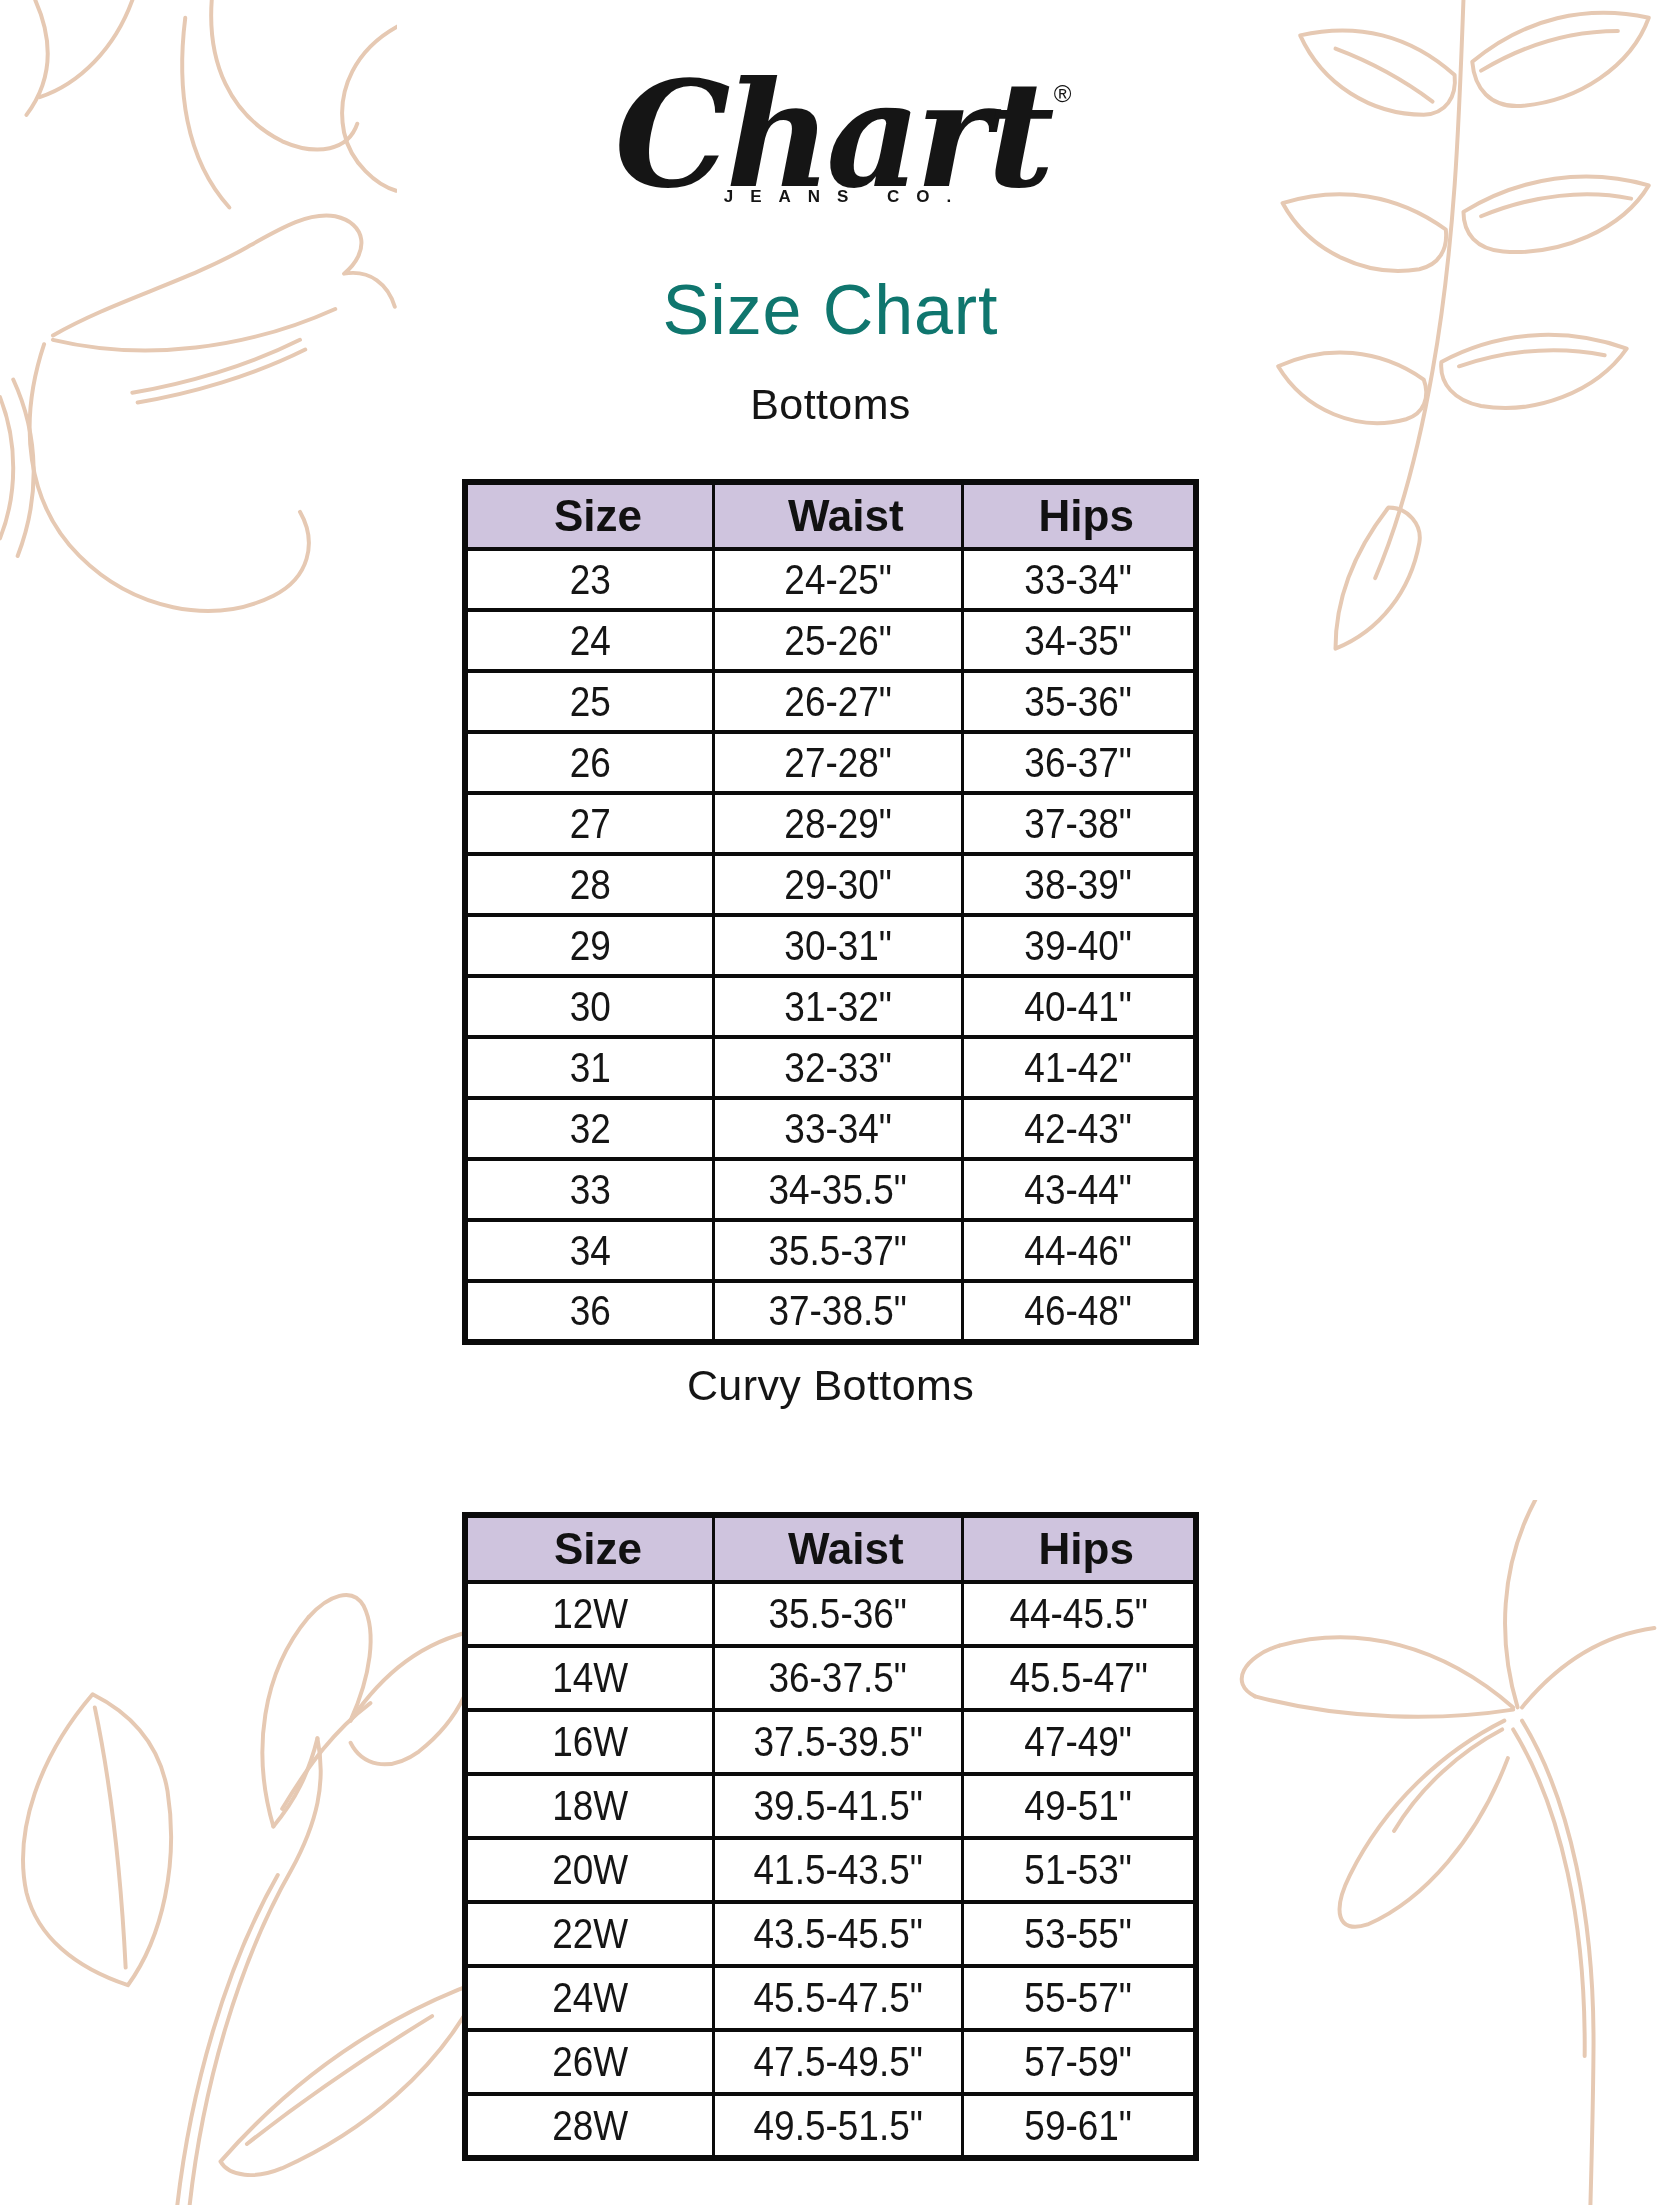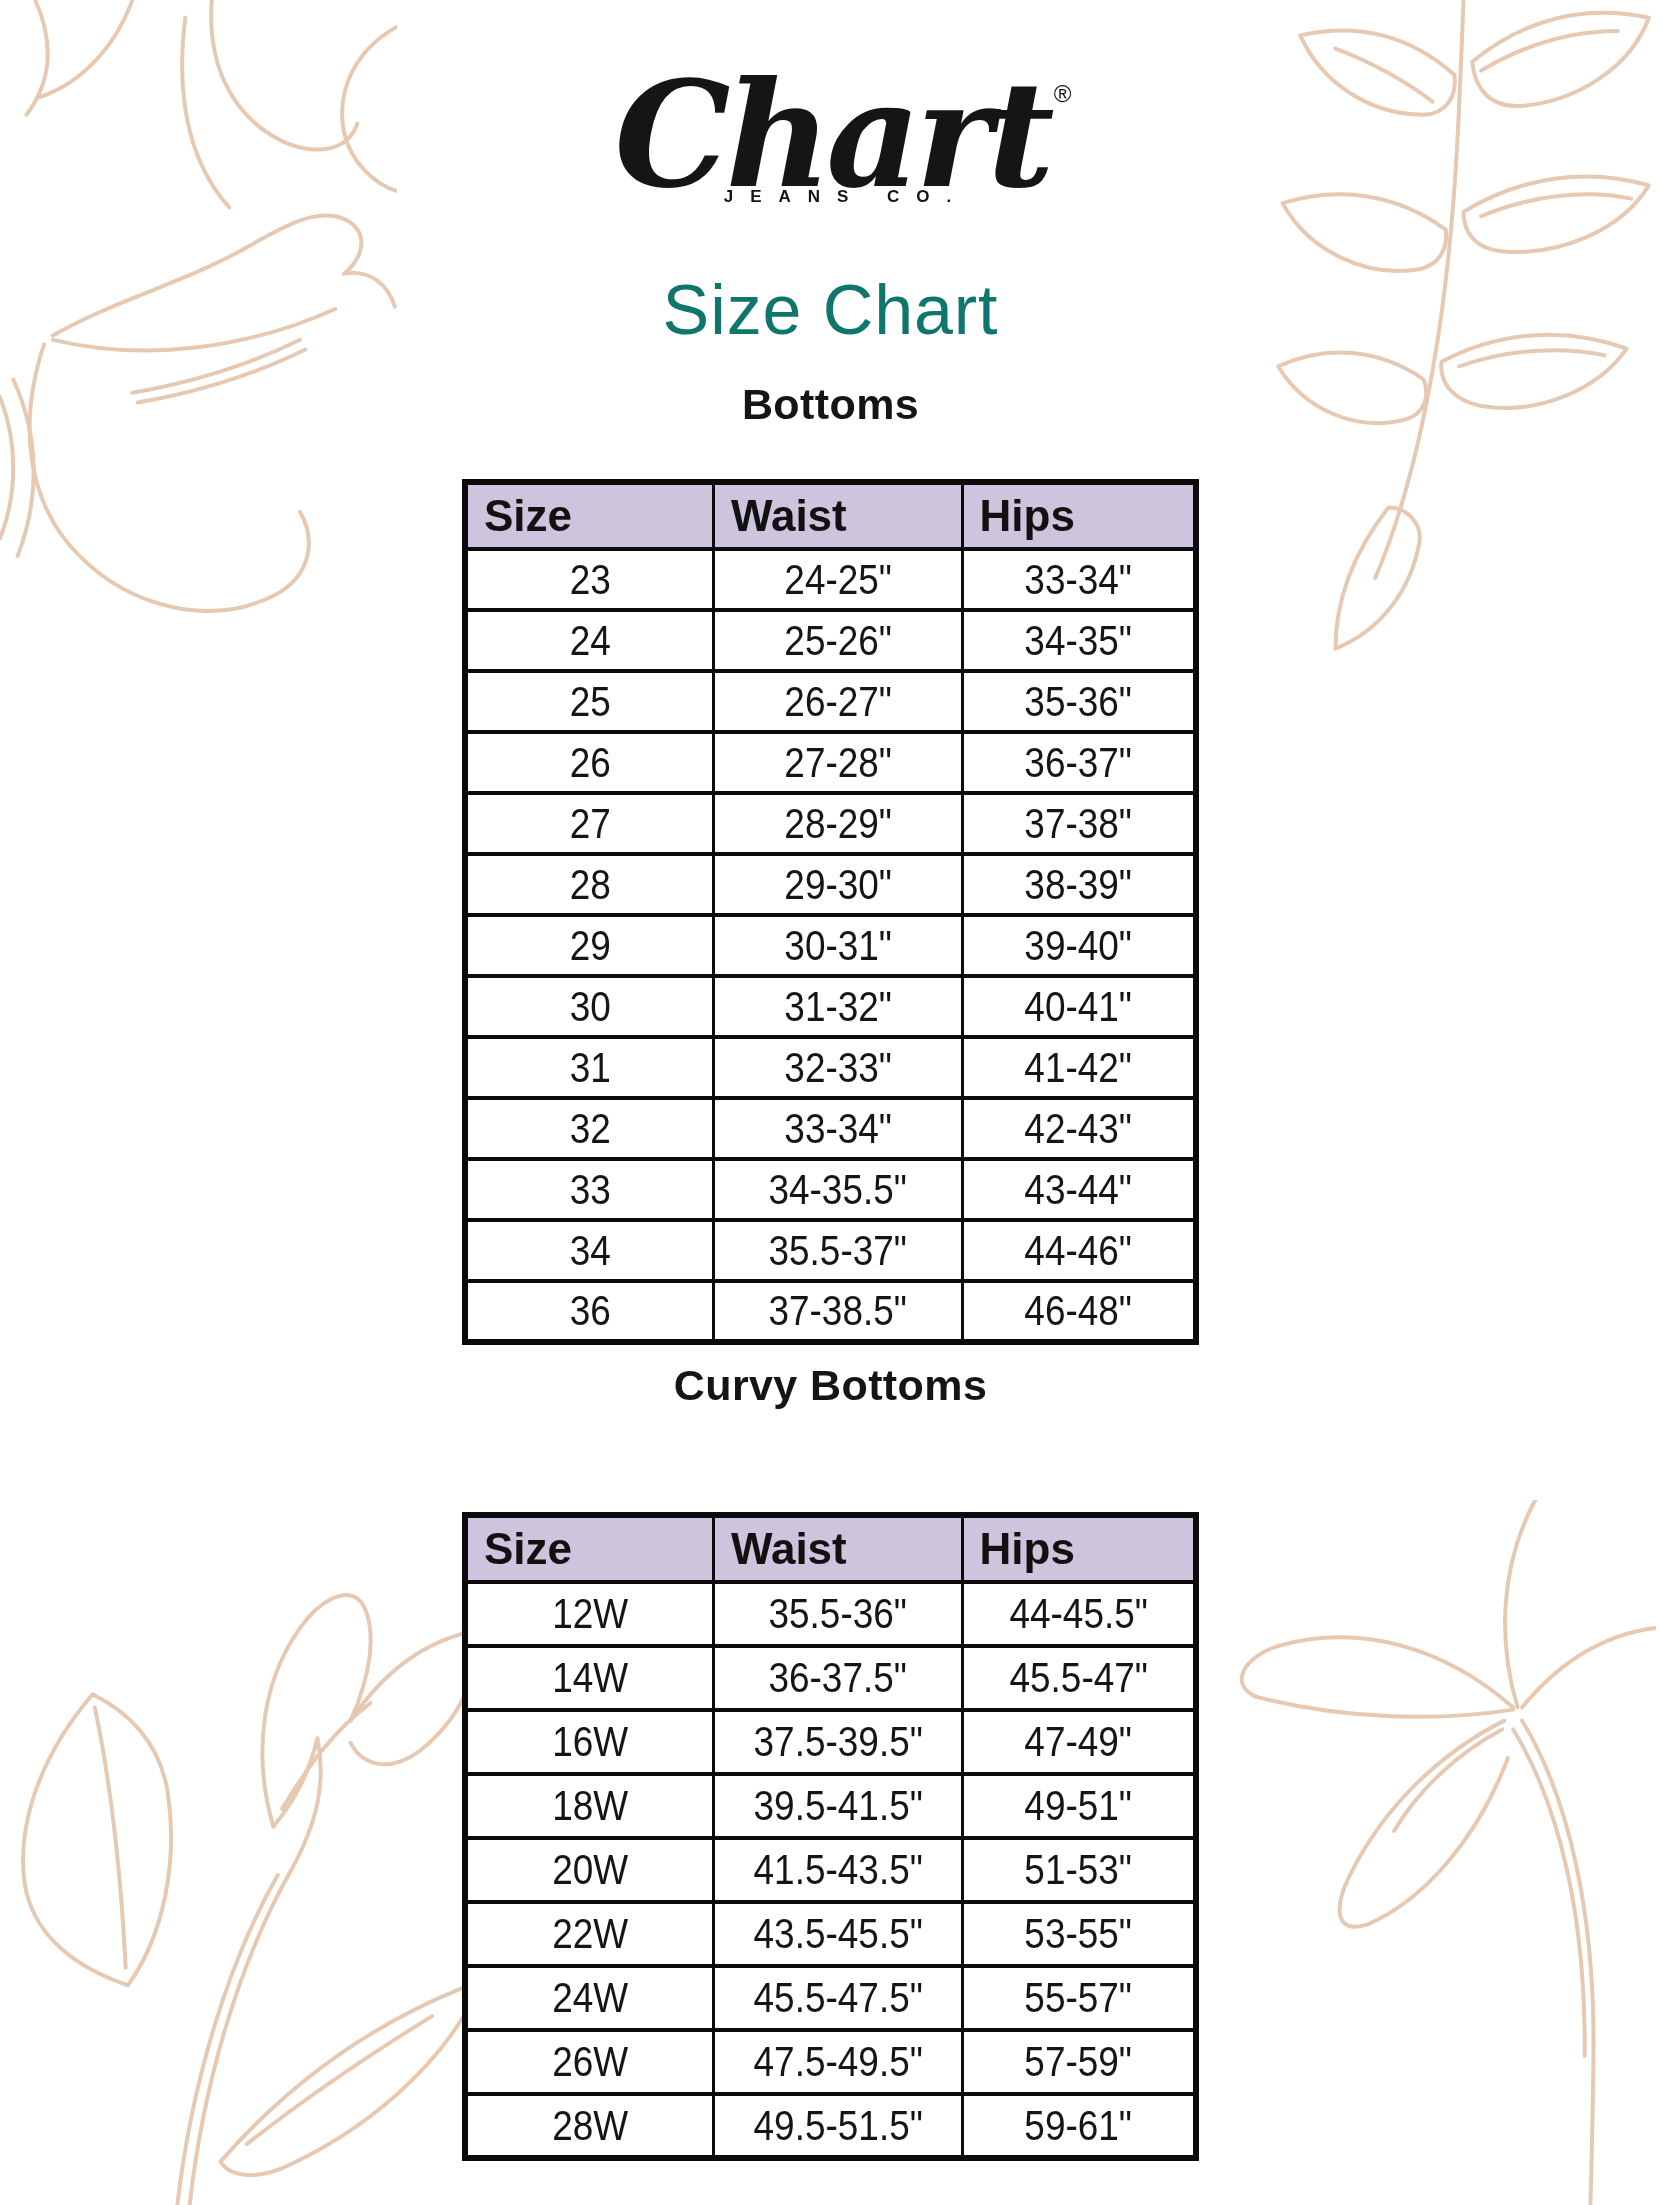--- a/index.html
+++ b/index.html
@@ -45,21 +45,21 @@
   }
 
   .page-title {
     position: absolute; top: 270px; left: 0; width: 100%;
     text-align: center; font-size: 70px; font-weight: 400;
     letter-spacing: 0.9px; color: #0f766e;
   }
 
   .section-title {
     position: absolute; left: 0; width: 100%;
-    text-align: center; font-size: 43px; font-weight: 700;
+    text-align: center; font-size: 43px; font-weight: 400;
     letter-spacing: 0.4px; color: #151515;
   }
   #bottoms-title { top: 380px; }
   #curvy-title   { top: 1361px; }
 
   
   table.size-table {
     position: absolute; left: 462px; width: 737px;
     border-collapse: collapse; table-layout: fixed;
     background: #ffffff;
@@ -68,21 +68,21 @@
   #table-bottoms { top: 479px; }
   #table-curvy   { top: 1512px; }
 
   .size-table th, .size-table td {
     border: 3.5px solid var(--border, #0b0b0b);
     border-top-width: 4.9px; border-bottom-width: 4.9px;
     box-sizing: border-box;
   }
   .size-table th {
     background: var(--header-bg, #cfc4de);
-    text-align: left; padding: 0 0 0 16px;
+    text-align: center; padding: 0 0 0 16px;
     font-size: 44px; font-weight: 700; height: 67px;
     color: #111111;
   }
   .size-table td {
     text-align: center; padding: 0;
     font-size: 42px; font-weight: 400; height: 61px;
     color: #151515;
   }
   #table-curvy td { height: 64px; }
 

